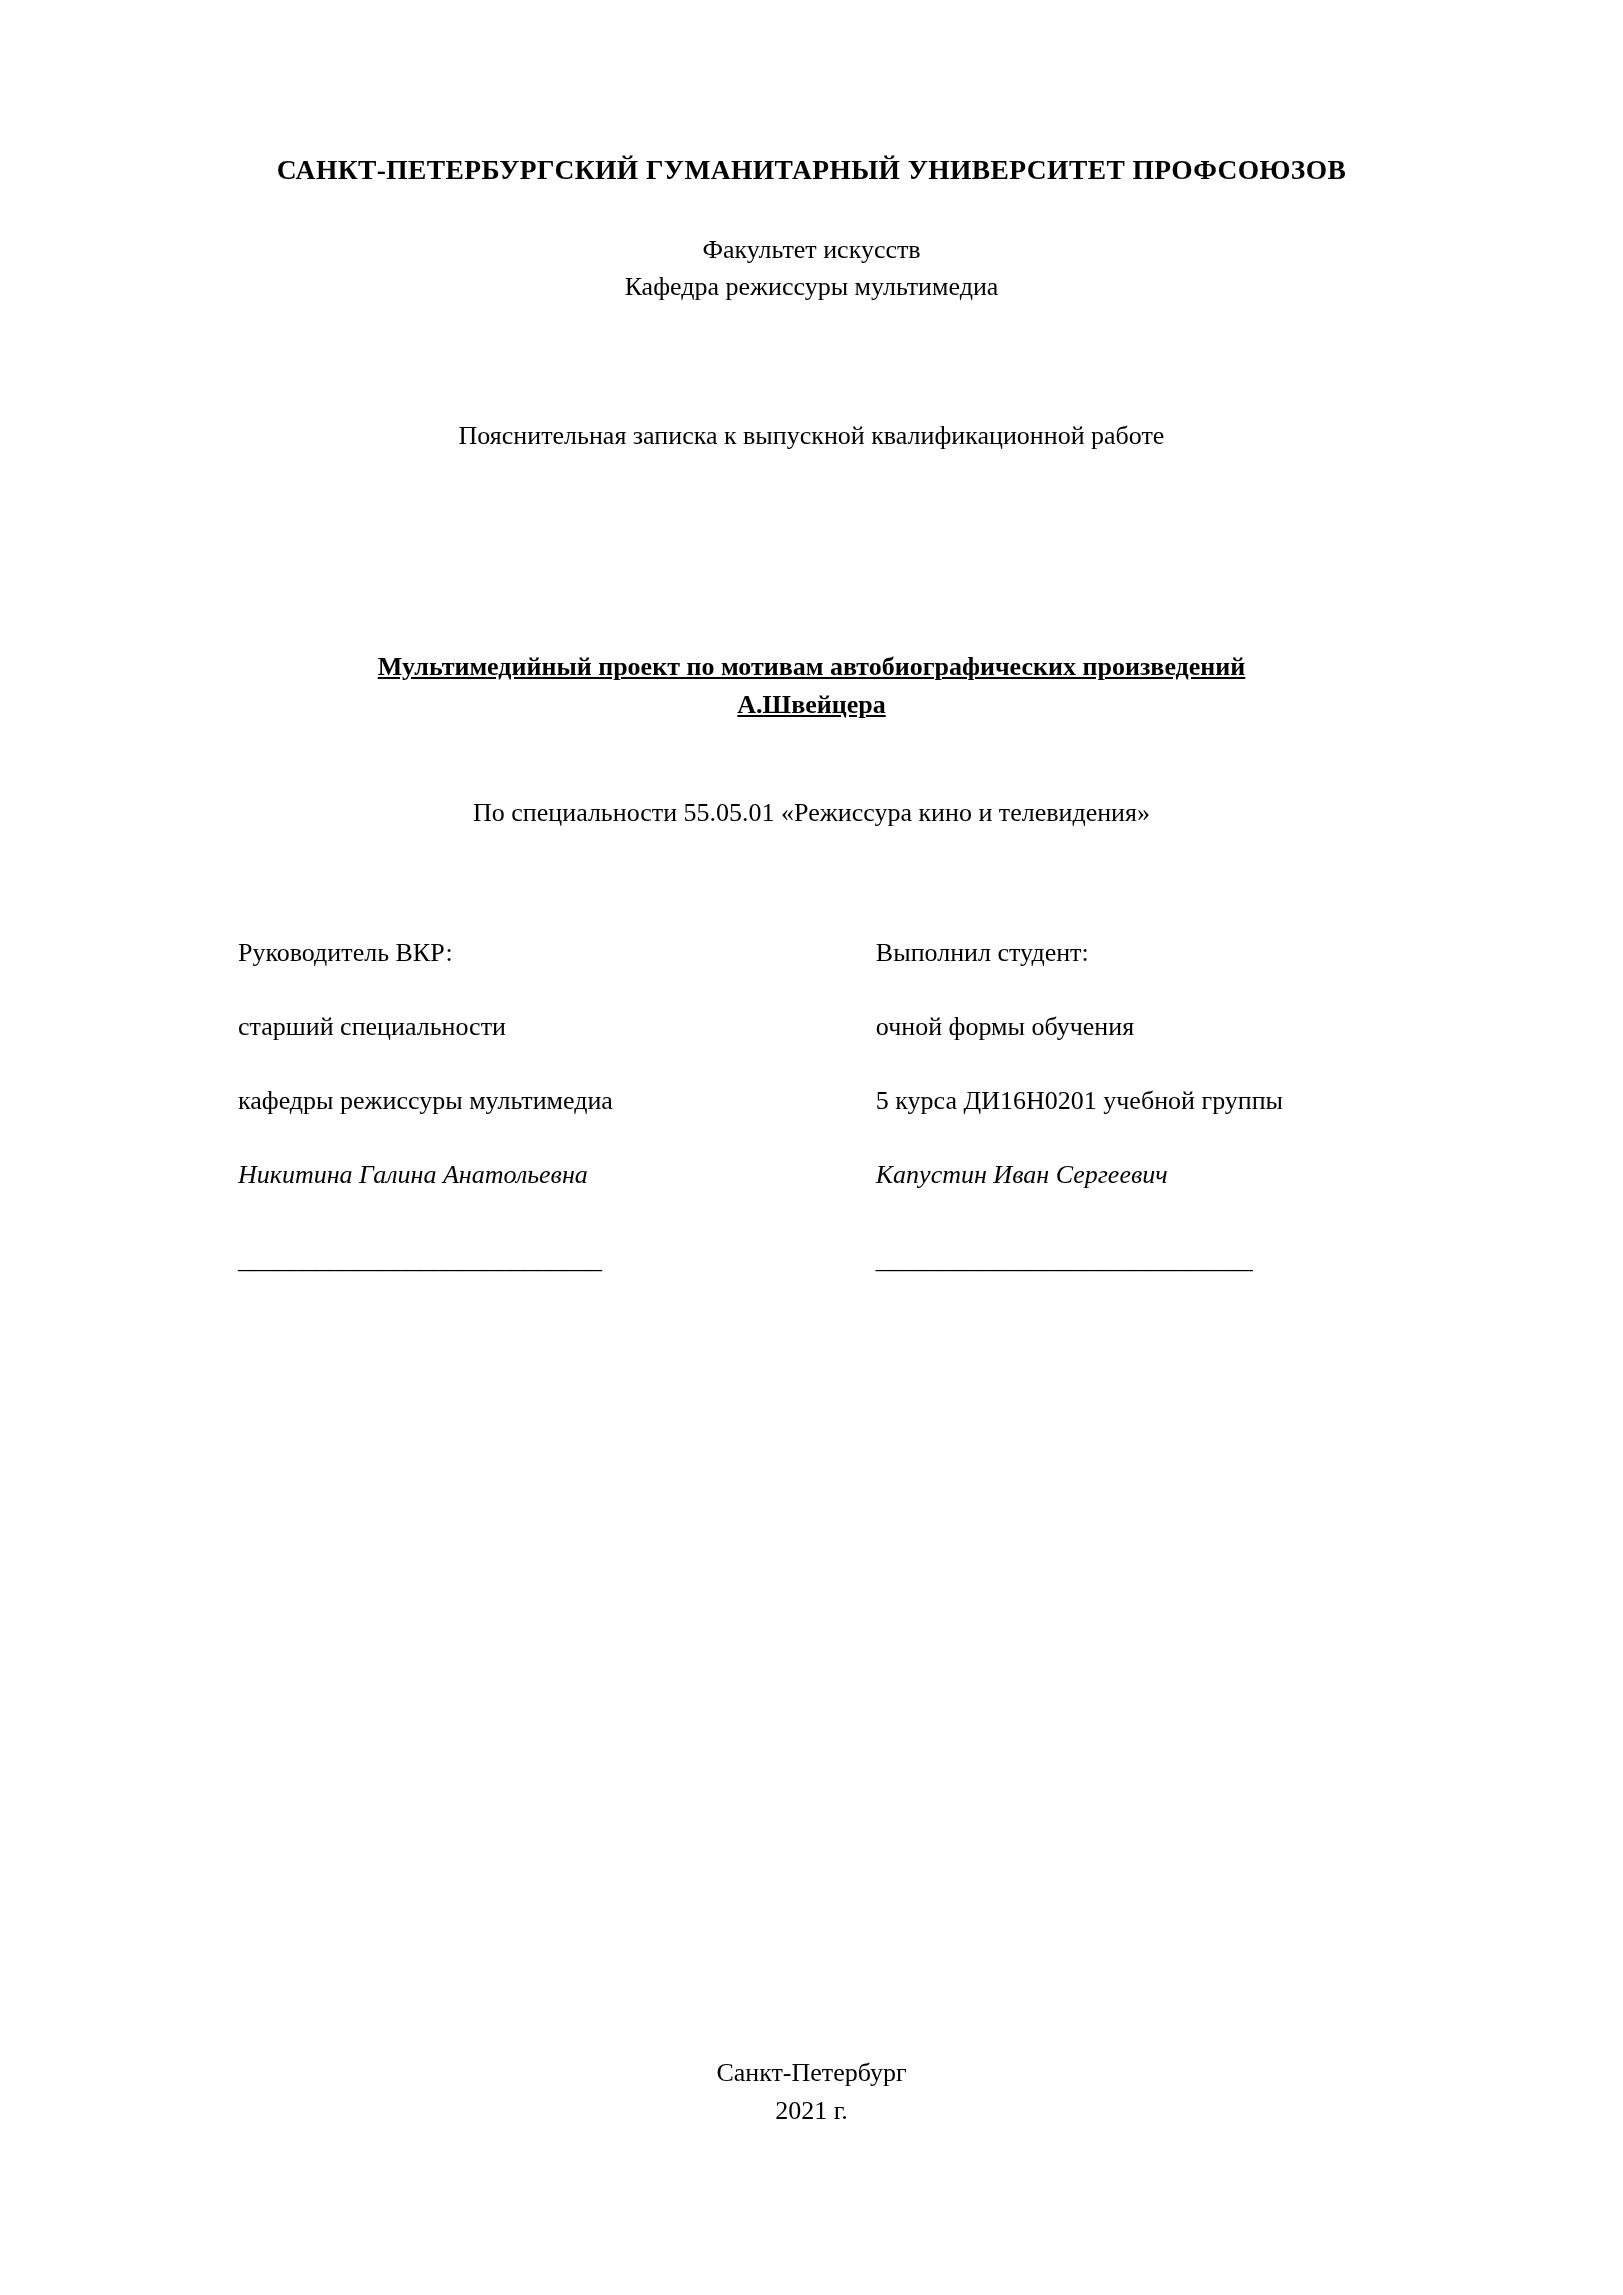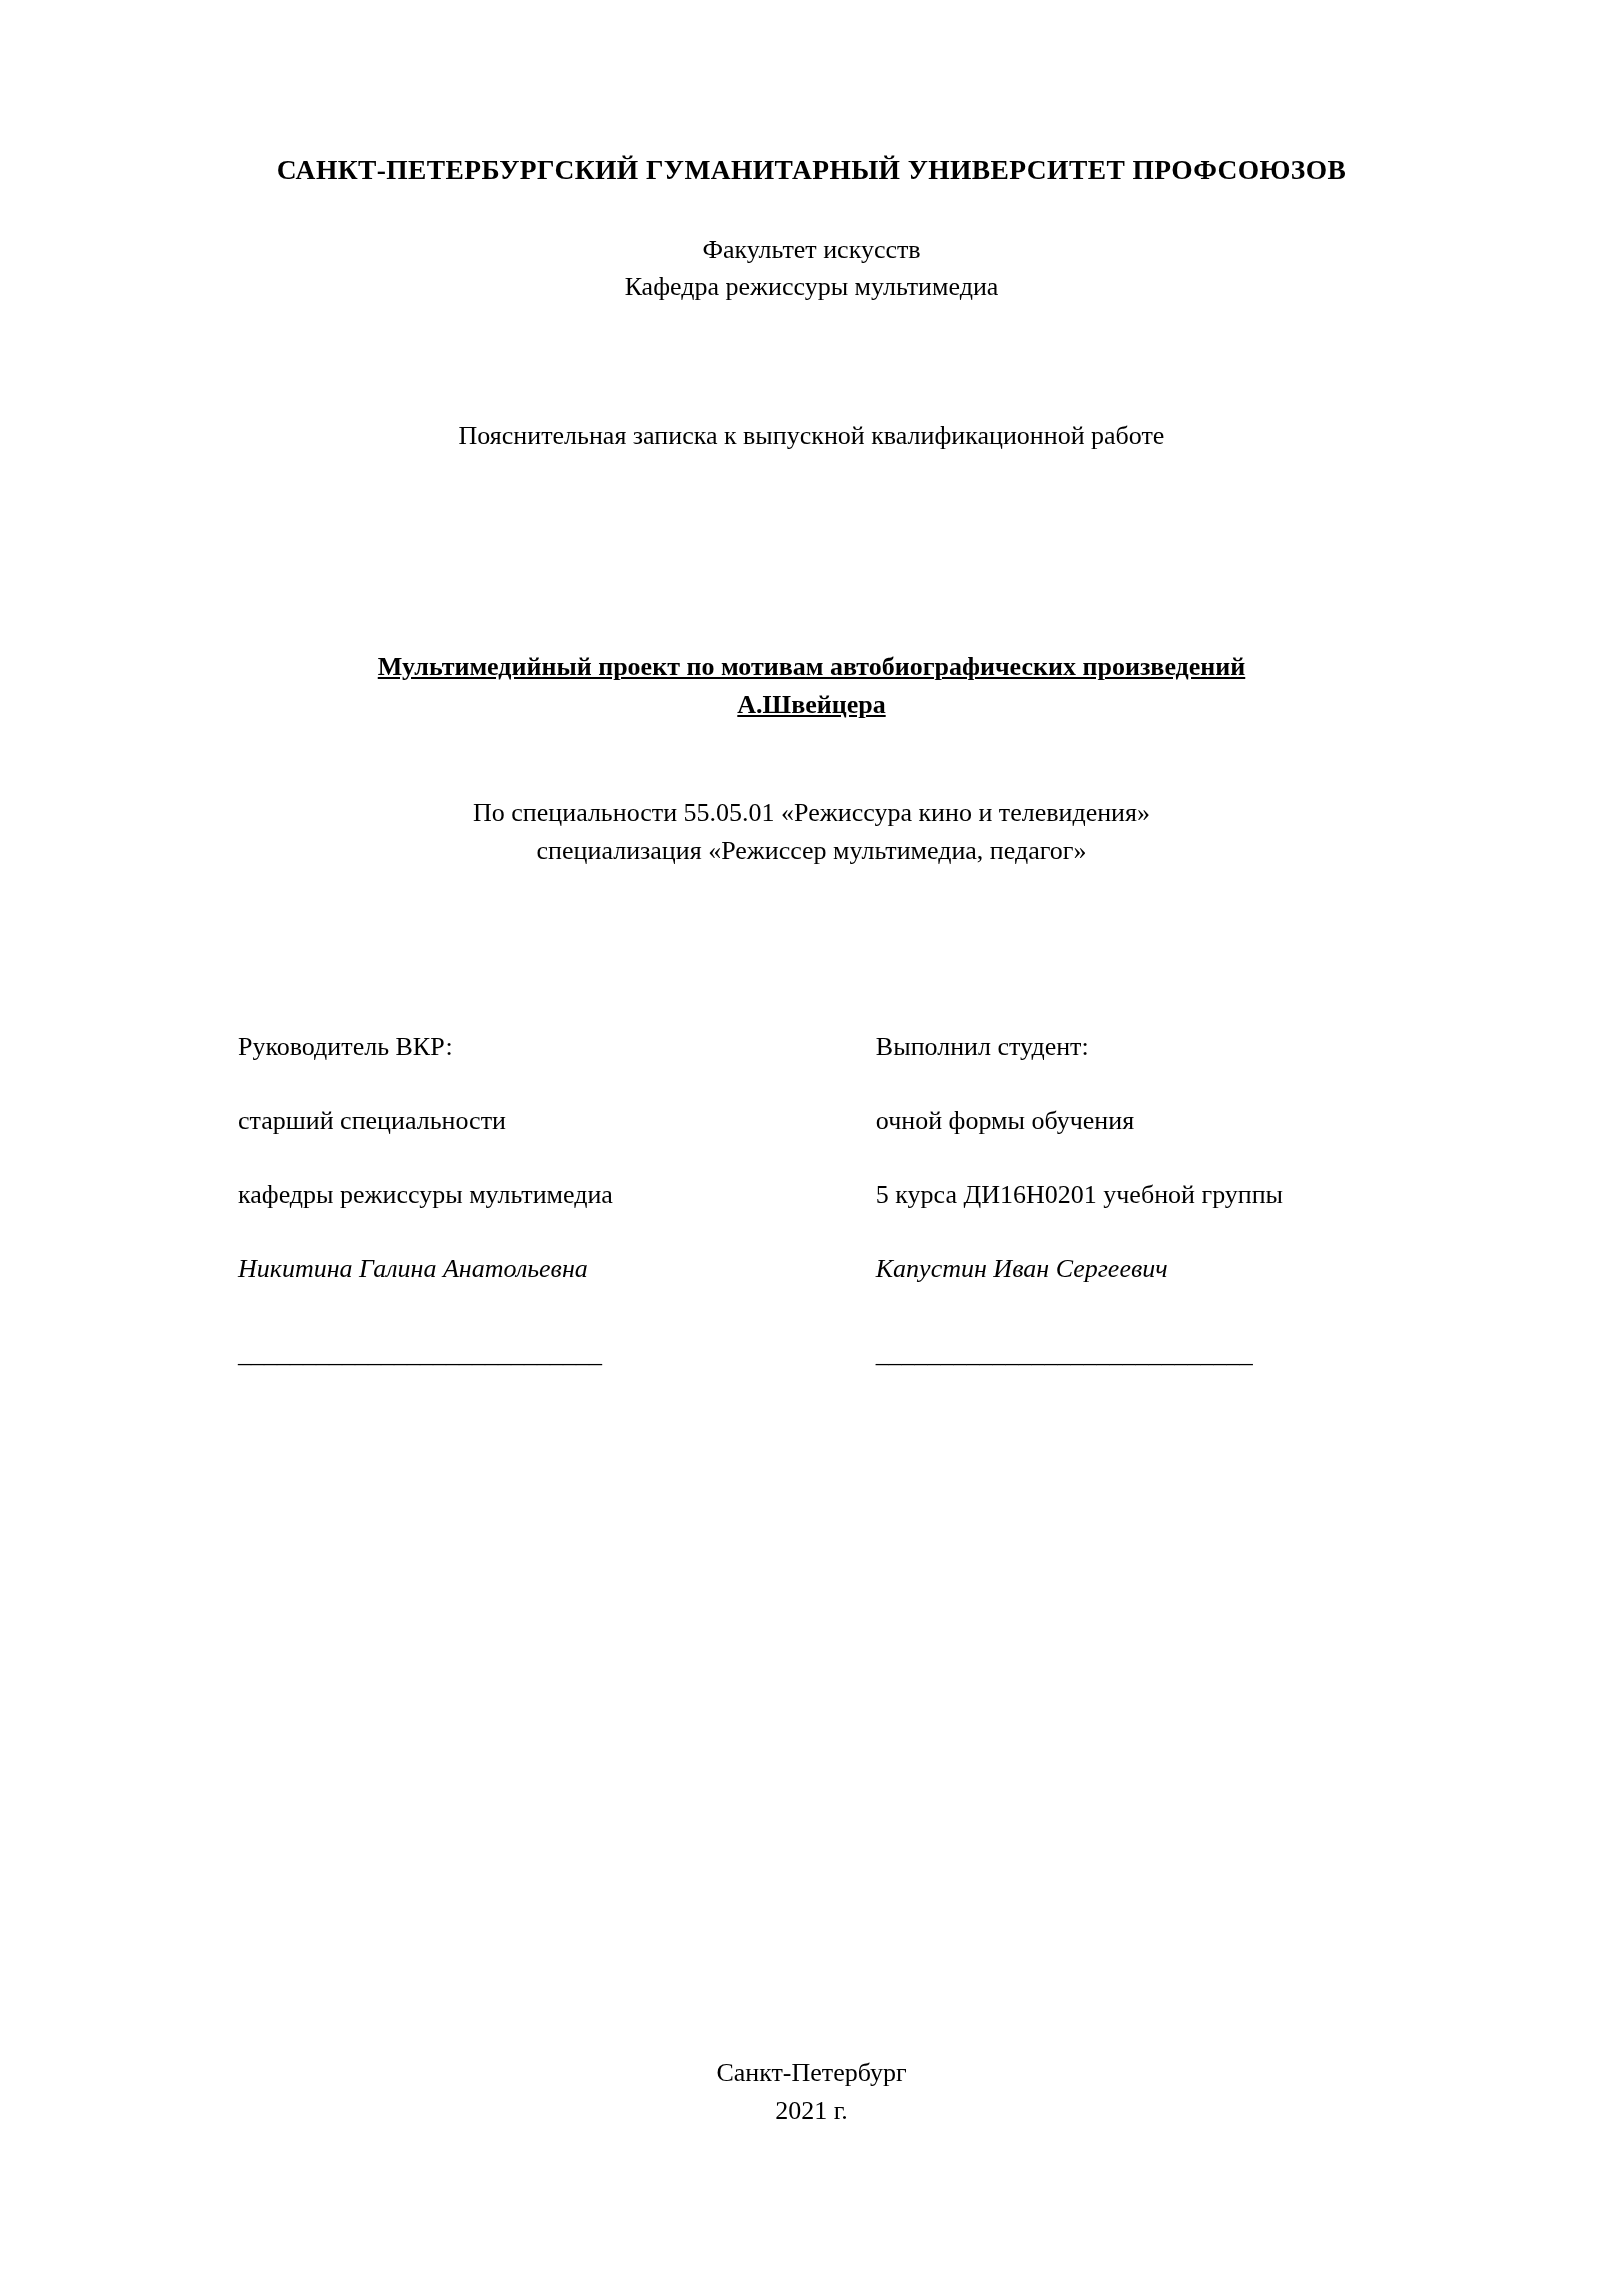--- a/index.html
+++ b/index.html
@@ -43,21 +43,21 @@
   }
   .main-title .u {
     text-decoration: underline;
   }
   .specialty-block {
     top: 794px;
     line-height: 1.45;
   }
   .columns {
     position: absolute;
-    top: 1032px;
+    top: 938px;
     left: 238px;
     right: 141px;
     display: flex;
     justify-content: space-between;
   }
   .col {
     display: flex;
     flex-direction: column;
   }
   .col-left {
@@ -97,21 +97,20 @@
 
   <div class="centered doc-type">Пояснительная записка к выпускной квалификационной работе</div>
 
   <div class="centered main-title">
     <div class="u">Мультимедийный проект по мотивам автобиографических произведений</div>
     <div class="u">А.Швейцера</div>
   </div>
 
   <div class="centered specialty-block">
     <div>По специальности 55.05.01 «Режиссура кино и телевидения»</div>
-    <div>специализация «Режиссер мультимедиа, педагог»</div>
   </div>
 
   <div class="columns">
 
     <div class="col col-left">
       <div class="row">Руководитель ВКР:</div>
       <div class="row">старший специальности</div>
       <div class="row">кафедры режиссуры мультимедиа</div>
       <div class="row name-row">Никитина Галина Анатольевна</div>
       <div class="row signature">____________________________</div>

